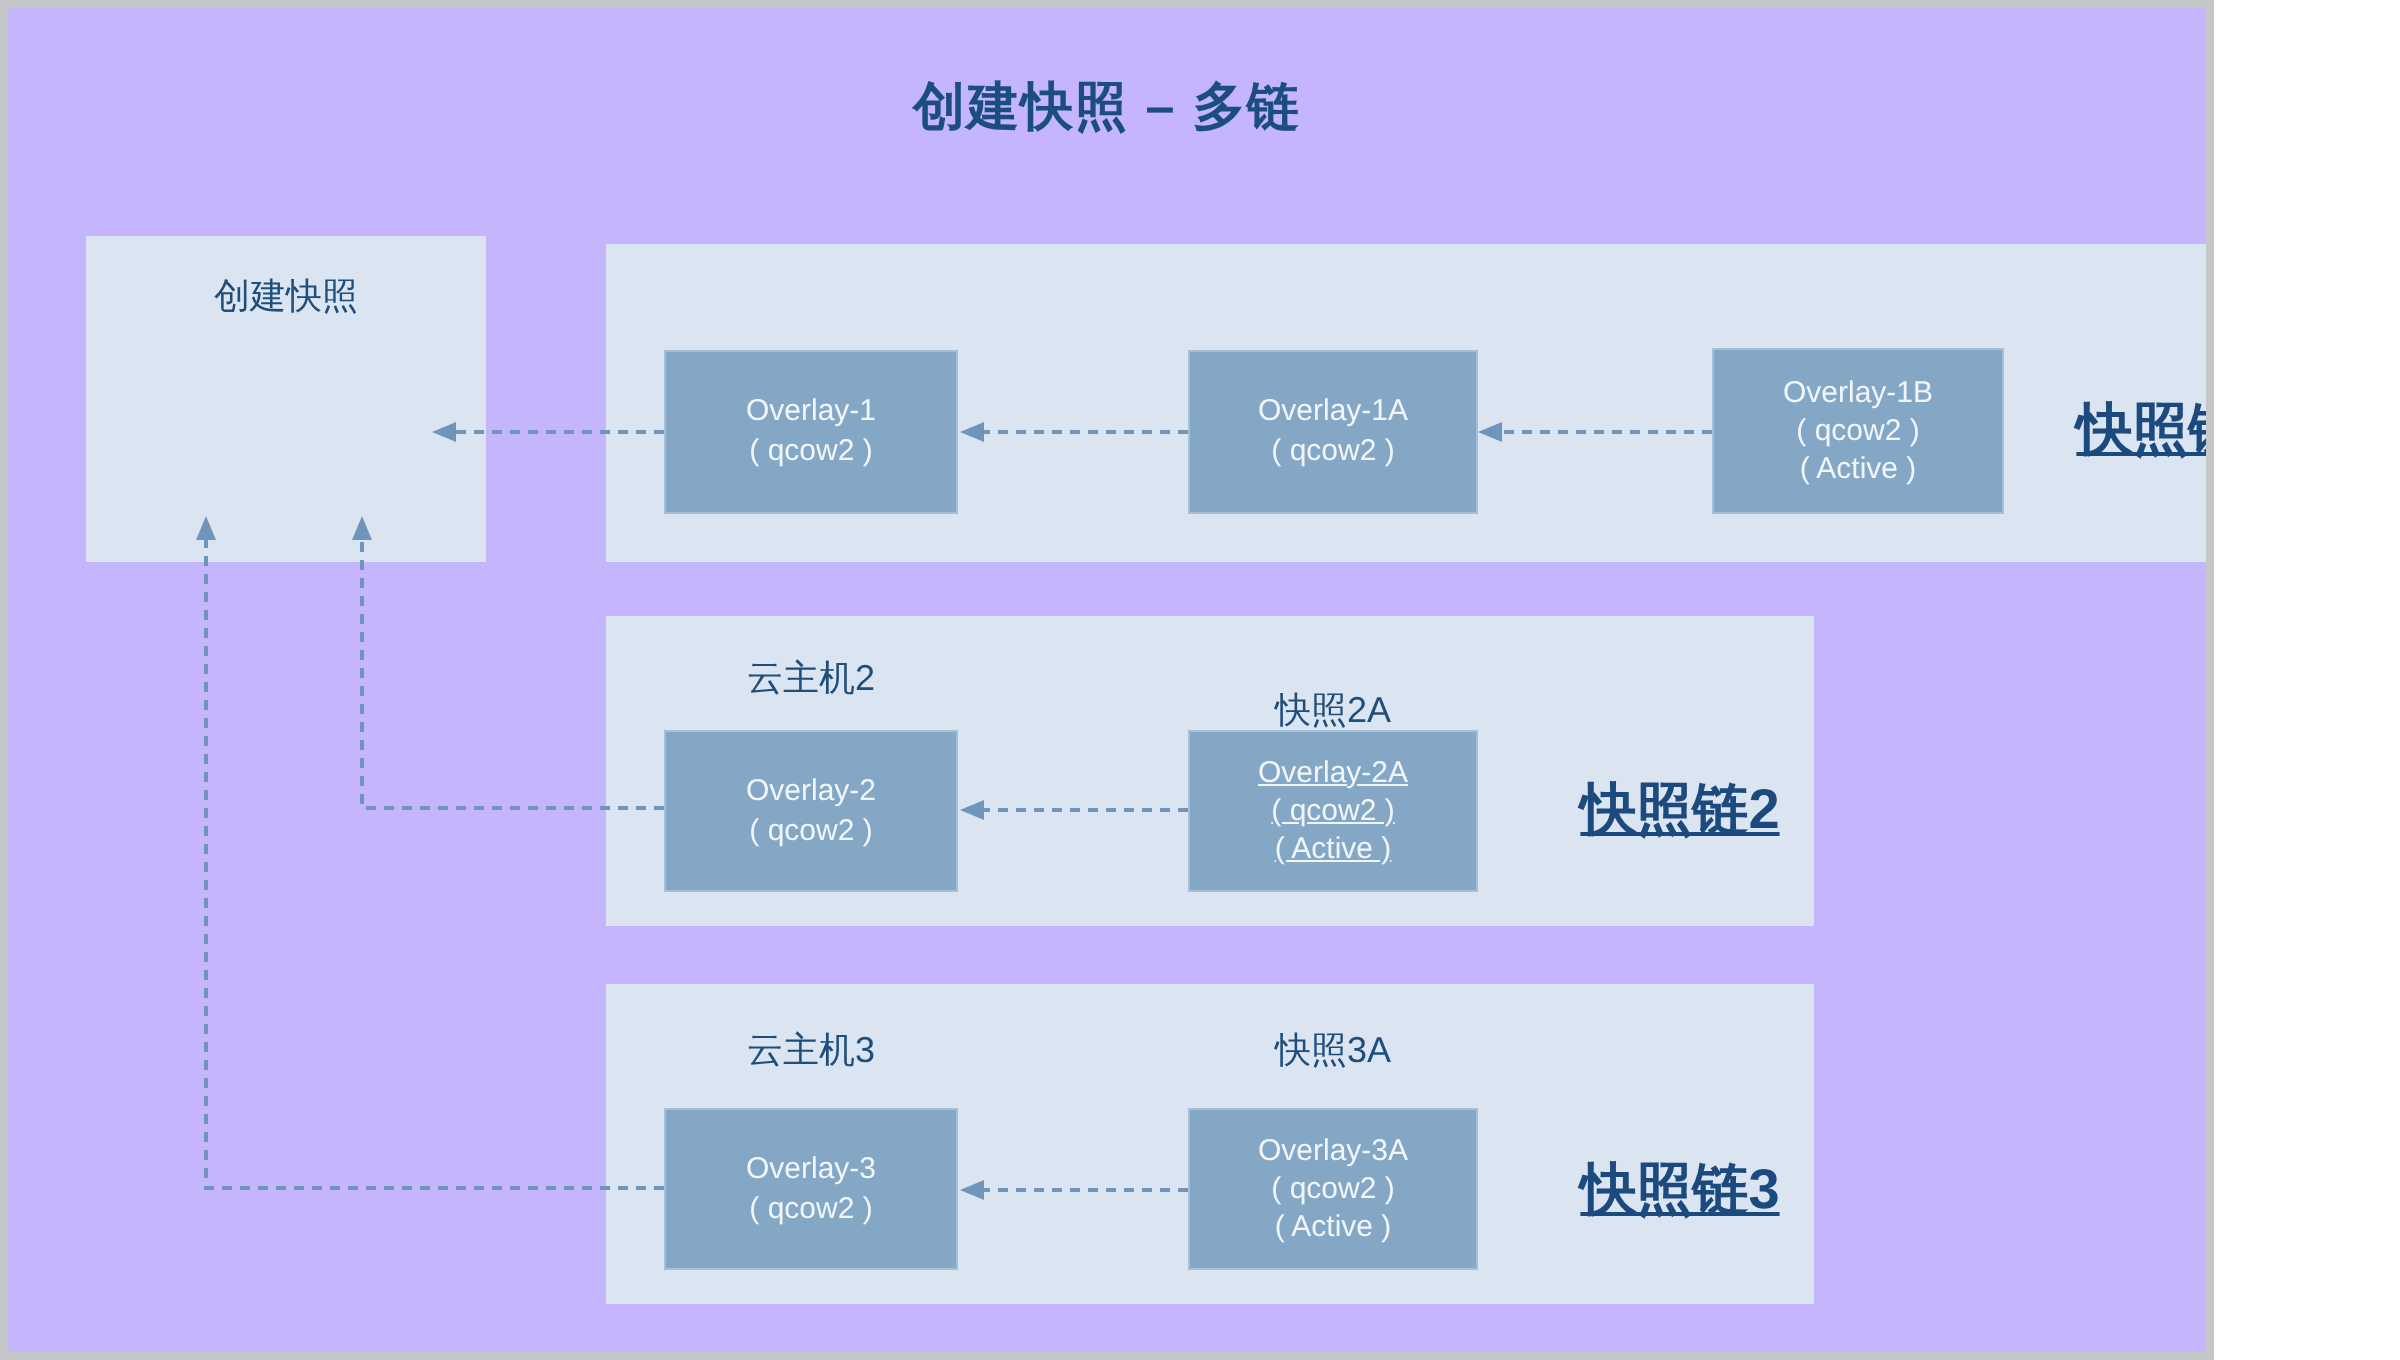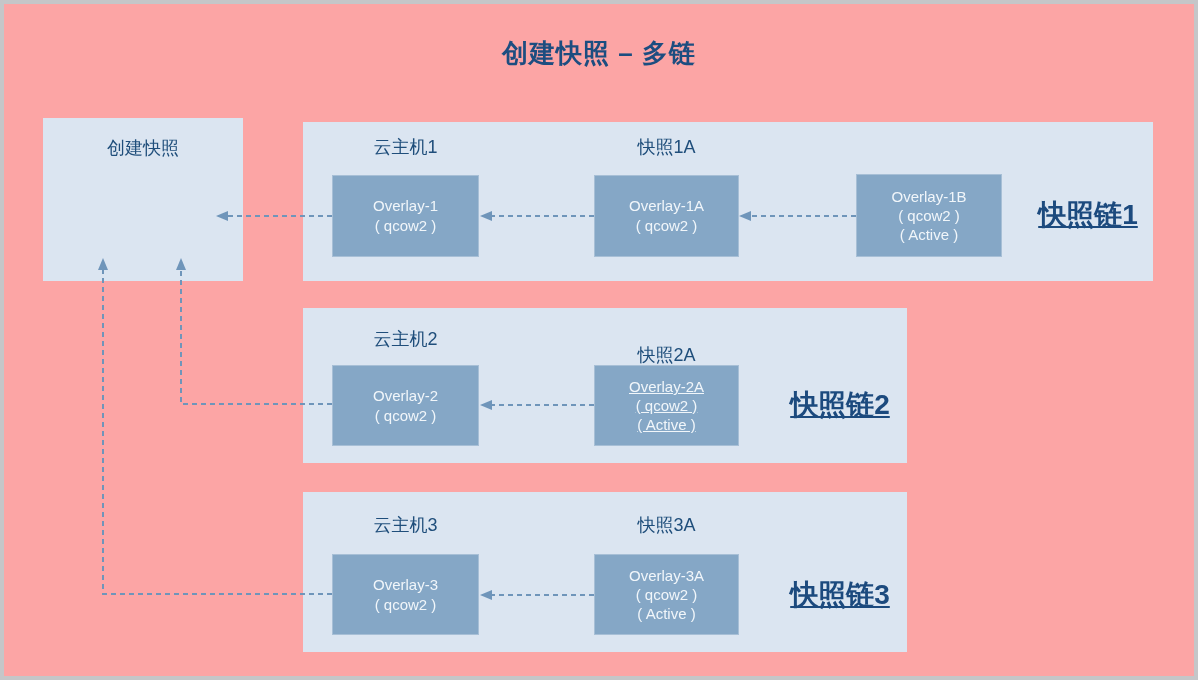--- a/index.html
+++ b/index.html
@@ -1,22 +1,22 @@
 <!DOCTYPE html>
 <html><head>
 <meta charset="utf-8">
 <style>
   html, body { margin: 0; padding: 0; }
   body { background: #ffffff; font-family: "Liberation Sans", "DejaVu Sans", sans-serif; }
 
   .page {
     position: relative;
-    width: 1198px;
+    width: 1107px;
     height: 680px;
-    background: #fca5a5;
+    background: #c4b5fd;
     overflow: hidden;
   }
   .frame {
     position: absolute;
     inset: 0;
     border: 4px solid #c5c6c8;
     pointer-events: none;
     z-index: 50;
   }
 
@@ -116,22 +116,20 @@
 
   <h1 class="title">创建快照 – 多链</h1>
 
   <div class="panel" id="left-panel"></div>
   <div class="panel" id="panel-1"></div>
   <div class="panel" id="panel-2"></div>
   <div class="panel" id="panel-3"></div>
 
   <div class="col-header" id="base-label">创建快照</div>
 
-  <div class="col-header" id="h1-1">云主机1</div>
-  <div class="col-header" id="h1-2">快照1A</div>
   <div class="node" id="b1-1">
     <span>Overlay-1</span>
     <span>( qcow2 )</span>
   </div>
   <div class="node" id="b1-2">
     <span>Overlay-1A</span>
     <span>( qcow2 )</span>
   </div>
   <div class="node" id="b1-3">
     <span>Overlay-1B</span>

